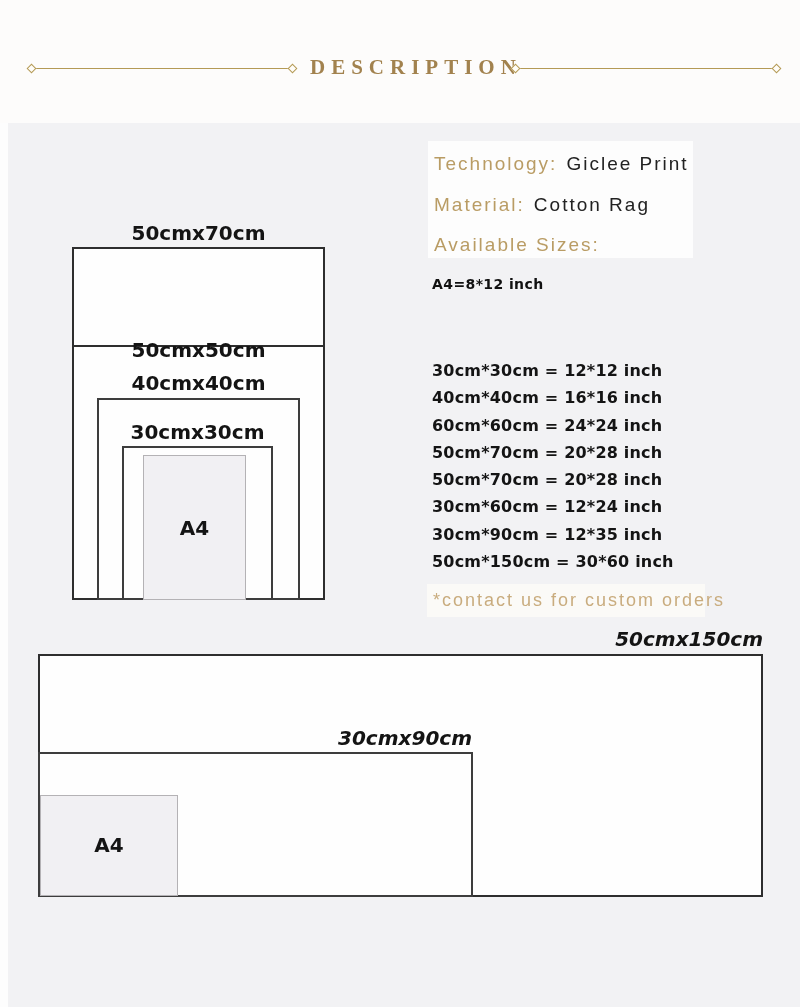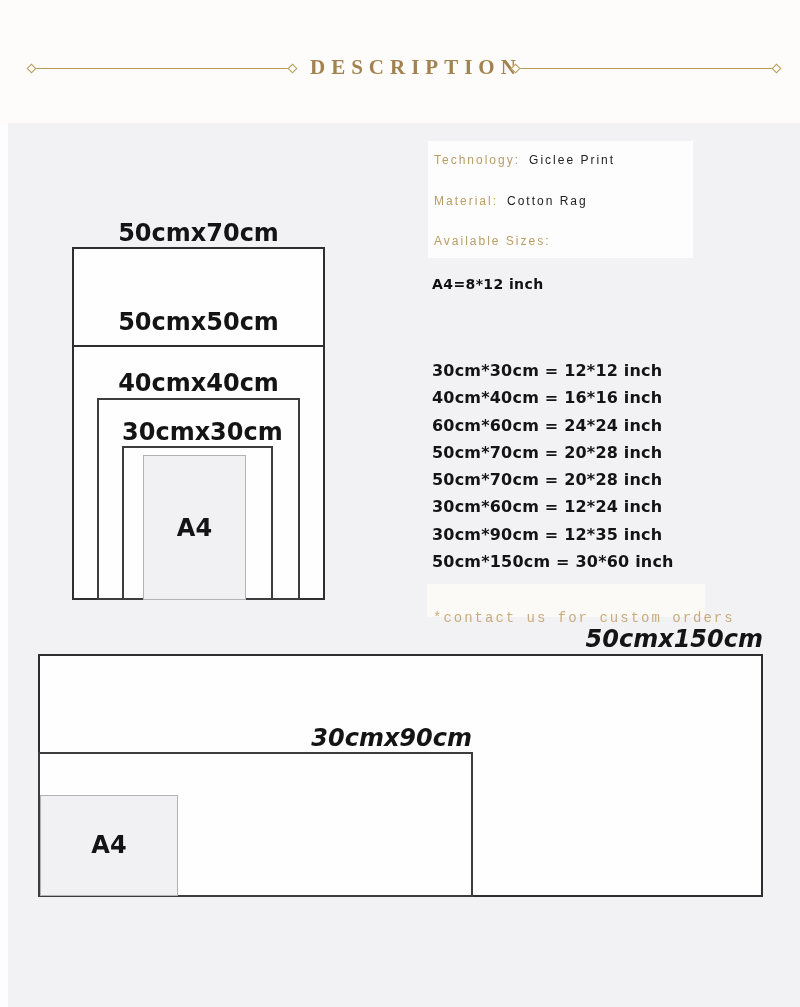--- a/index.html
+++ b/index.html
@@ -20,38 +20,38 @@
 
   
   .gray-panel{position:absolute;left:8px;top:123px;width:792px;height:884px;background:#f2f2f4;}
 
   
   .rect{position:absolute;box-sizing:border-box;background:#fefefe;}
   .rect.dark{border:2px solid #2e2e2e;}
   .rect.mid{border:2px solid #3d3d3d;}
   .rect.a4{border:1px solid #b4b2b5;background:#f1f0f3;}
 
-  .size-label{position:absolute;font-weight:bold;font-size:24px;line-height:22px;
+  .size-label{position:absolute;font-weight:bold;font-size:20px;line-height:22px;
     color:#141414;text-align:center;letter-spacing:0px;}
   .size-label.right{text-align:right;font-style:italic;}
 
   
   .info-box{position:absolute;left:428px;top:141px;width:265px;height:117px;background:#fdfdfd;}
   .info-line{position:absolute;left:434px;font-family:"Liberation Sans",sans-serif;
-    font-size:12px;letter-spacing:2px;white-space:nowrap;}
+    font-size:19px;letter-spacing:2px;white-space:nowrap;}
   .info-line .lbl{color:#b99c64;}
   .info-line .val{color:#222;margin-left:9px;}
   .a4-note{position:absolute;left:432px;top:276px;font-weight:bold;font-size:14px;
     color:#111;letter-spacing:0.4px;}
   .size-list{position:absolute;left:432px;top:313px;font-weight:bold;
     font-size:16px;line-height:27.3px;color:#141414;letter-spacing:0.2px;margin-top:44px;}
   .contact-strip{position:absolute;left:427px;top:584px;width:278px;height:33px;
     background:#fbfaf7;}
-  .contact-text{position:absolute;left:433px;top:610px;font-family:Liberation Mono, monospace;
-    font-size:14px;letter-spacing:2px;color:#c9ac7e;white-space:nowrap;}
+  .contact-text{position:absolute;left:433px;top:590px;font-family:Liberation Sans, sans-serif;
+    font-size:18px;letter-spacing:2px;color:#c9ac7e;white-space:nowrap;}
 </style>
 </head>
 <body>
 
 <div class="page">
 
   <div class="header-band">
     <div class="divider divider-left">
       <span class="diamond"></span>
       <span class="line"></span>
@@ -67,21 +67,21 @@
 
   <div class="gray-panel"></div>
 
   <div class="rect dark" style="left:72px;top:247px;width:253px;height:353px;"></div>
   <div class="rect dark" style="left:72px;top:345px;width:253px;height:255px;"></div>
   <div class="rect mid" style="left:97px;top:398px;width:203px;height:202px;"></div>
   <div class="rect mid" style="left:122px;top:446px;width:151px;height:154px;"></div>
   <div class="rect a4" style="left:143px;top:455px;width:103px;height:145px;"></div>
 
   <div class="size-label" style="left:72px;top:222px;width:253px;">50cmx70cm</div>
-  <div class="size-label" style="left:72px;top:311px;width:253px;">50cmx50cm</div>
+  <div class="size-label" style="left:72px;top:339px;width:253px;">50cmx50cm</div>
   <div class="size-label" style="left:97px;top:372px;width:203px;">40cmx40cm</div>
   <div class="size-label" style="left:122px;top:421px;width:151px;">30cmx30cm</div>
   <div class="size-label" style="left:143px;top:517px;width:103px;">A4</div>
 
   <div class="info-box"></div>
 
   <div class="info-line" style="top:153px;">
     <span class="lbl">Technology:</span><span class="val">Giclee Print</span>
   </div>
   <div class="info-line" style="top:194px;">

